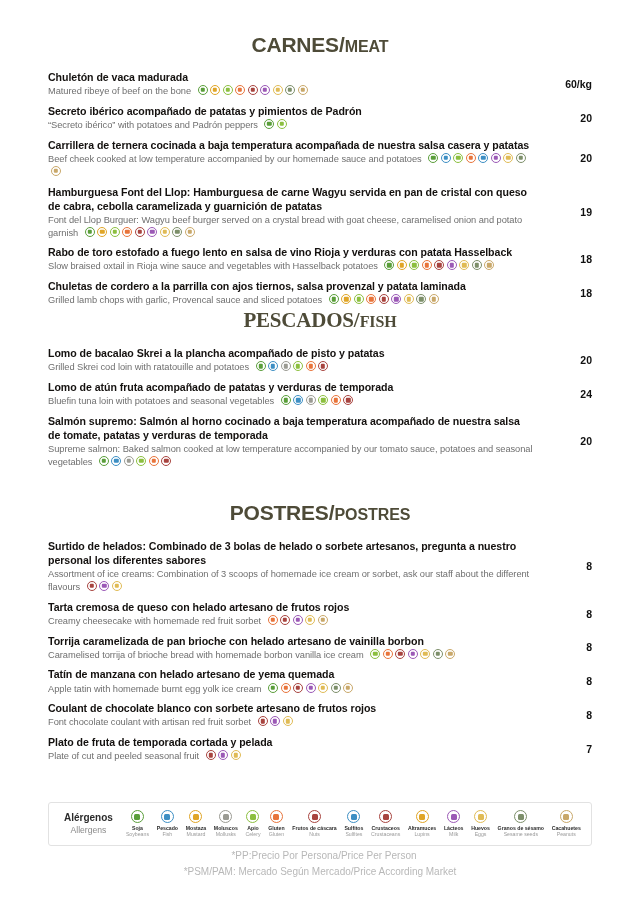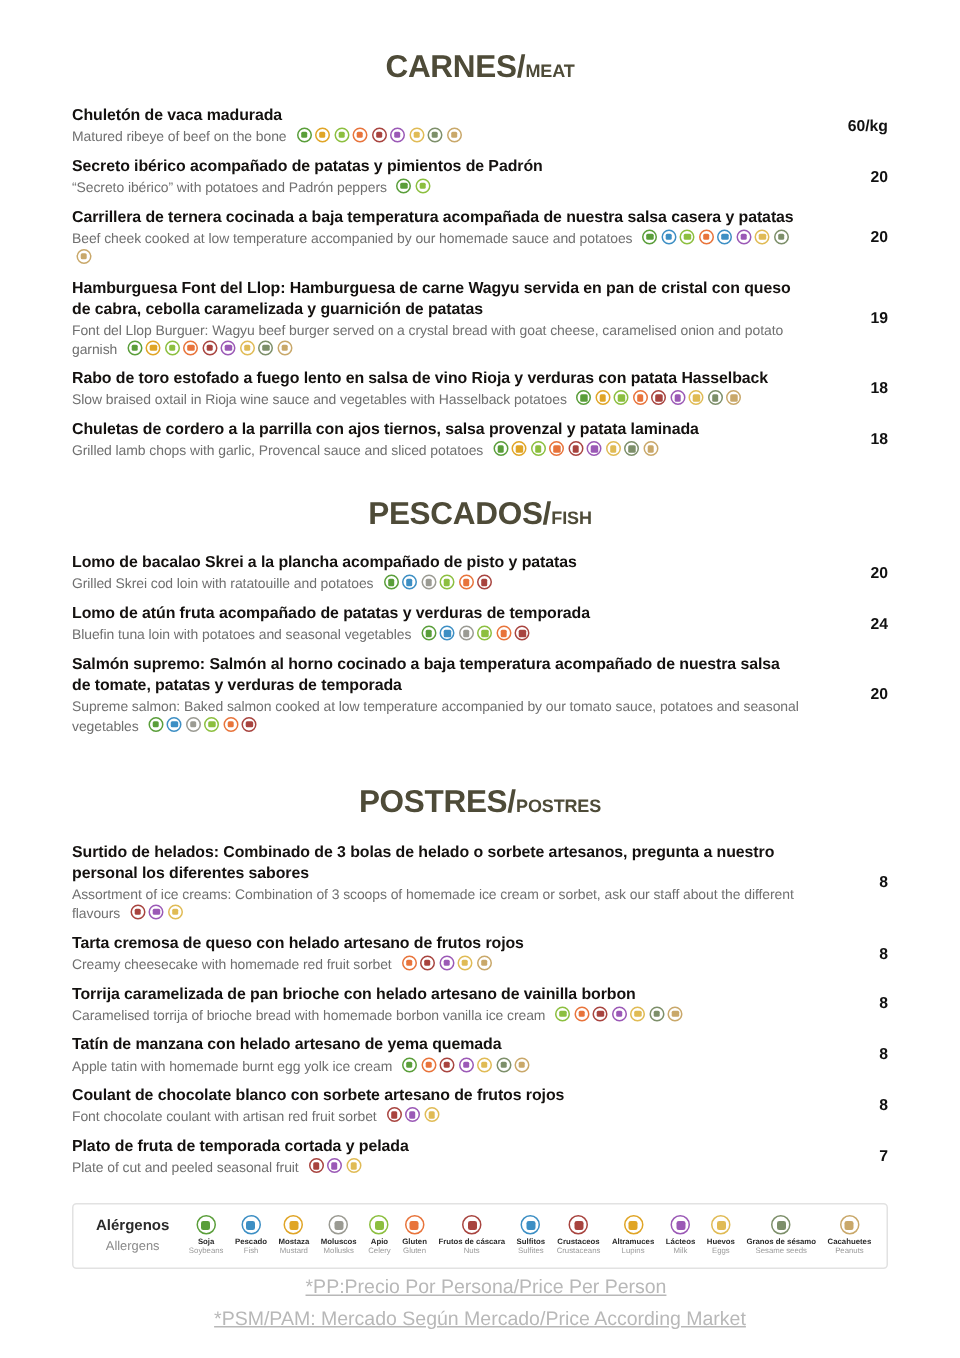--- a/index.html
+++ b/index.html
@@ -23,24 +23,24 @@
   
   .section-head {
     text-align: center;
     color: #4e4b38;
     font-weight: bold;
     line-height: 1;
     white-space: nowrap;
   }
   .section-head .es { font-size: 21px; letter-spacing: -0.2px; }
   .section-head .slash { font-size: 21px; }
-  .section-head .en { font-size: 12px; letter-spacing: -0.1px; }
+  .section-head .en { font-size: 16px; letter-spacing: -0.1px; }
 
   .sec-carnes   { margin-bottom: 12px; }
-  .sec-pescados { margin-top: 22px; margin-bottom: 12px; }
+  .sec-pescados { margin-bottom: 12px; font-family: Liberation Serif, serif; }
   .sec-postres  { margin-top: 30px; margin-bottom: 13px; }
 
   
   .item {
     display: flex;
     align-items: center;
     padding: 3px 0 3px 0;
   }
   .item-main { flex: 1 1 auto; min-width: 0; padding-right: 14px; }
   .item-price {
@@ -169,24 +169,23 @@
 
   
   .notes {
     position: absolute;
     left: 48px;
     right: 48px;
     top: 848px;
     text-align: center;
   }
   .note {
-    font-size: 13px;
+    font-size: 10px;
     color: #b8b8b8;
     line-height: 1.6;
-    text-decoration: underline;
   }
   .note-pp { padding-left: 8px; }
 </style>
 </head>
 <body>
 
 <div class="page">
   <div id="sections-root">
       <div class="section-head sec-carnes"><span class="es">CARNES</span><span class="slash">/</span><span class="en">MEAT</span></div>
       <div class="item">

